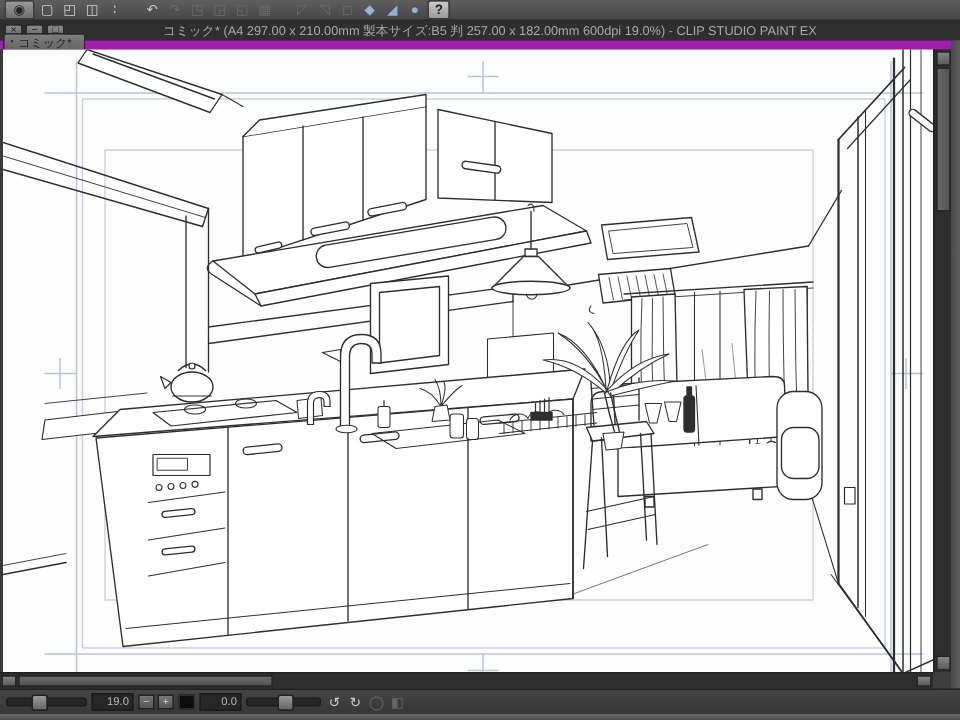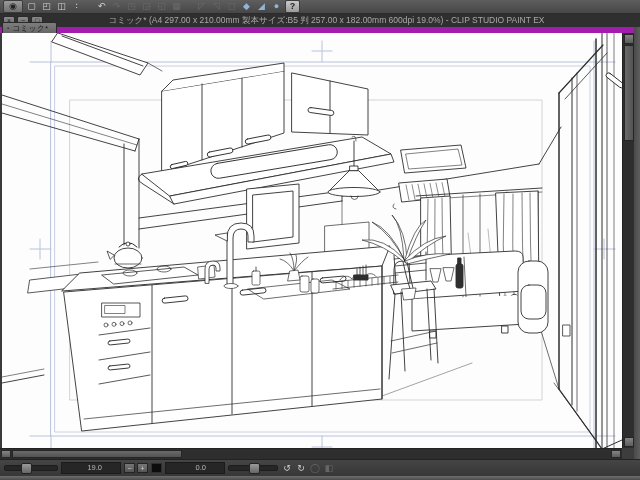--- a/index.html
+++ b/index.html
@@ -41,21 +41,21 @@
   .hscroll .thumb{position:absolute;left:12px;top:1px;width:170px;height:8px;background:linear-gradient(#6a6a6a,#535353);border:1px solid #262626;box-sizing:border-box;}
   .hscroll .sbtn{position:absolute;top:1px;width:10px;height:8px;background:linear-gradient(#848484,#5c5c5c);border:1px solid #262626;box-sizing:border-box;}
   .corner{position:absolute;left:622px;top:448px;width:18px;height:11px;background:#3d3d3d;}
   .rightstrip{position:absolute;left:634px;top:27px;width:6px;height:432px;background:linear-gradient(90deg,#4a4a4a,#5e5e5e);}
   
   .statusbar{position:absolute;left:0;top:459px;width:640px;height:17px;background:linear-gradient(#454545,#373737);
     border-top:1px solid #222;display:flex;align-items:center;padding:0 4px;box-sizing:border-box;gap:3px;}
   .slider{position:relative;width:52px;height:4px;background:#262626;border-radius:2px;border:1px solid #1d1d1d;}
   .slider .handle{position:absolute;top:-3px;width:9px;height:9px;background:linear-gradient(#9a9a9a,#666);border:1px solid #222;border-radius:2px;}
   .valbox{min-width:22px;height:10px;background:#262626;border:1px solid #1b1b1b;color:#b8b8b8;
-    font-size:7.5px;line-height:10px;text-align:right;padding:0 18px;}
+    font-size:7.5px;line-height:10px;text-align:right;padding:0 2px;}
   .sbtn2{width:11px;height:10px;background:linear-gradient(#777,#555);border:1px solid #242424;color:#d5d5d5;
     font-size:7px;line-height:9px;text-align:center;box-sizing:border-box;}
   .swatch{width:11px;height:10px;background:#0c0c0c;border:1px solid #2f2f2f;box-sizing:border-box;}
   .ricon{width:12px;height:11px;color:#cfcfcf;font-size:9px;line-height:11px;text-align:center;}
   .ricon.disabled{color:#666;}
   .bottomedge{position:absolute;left:0;top:476px;width:640px;height:4px;background:linear-gradient(#6e6e6e,#4c4c4c);}
 </style>
 </head>
 <body>
 

